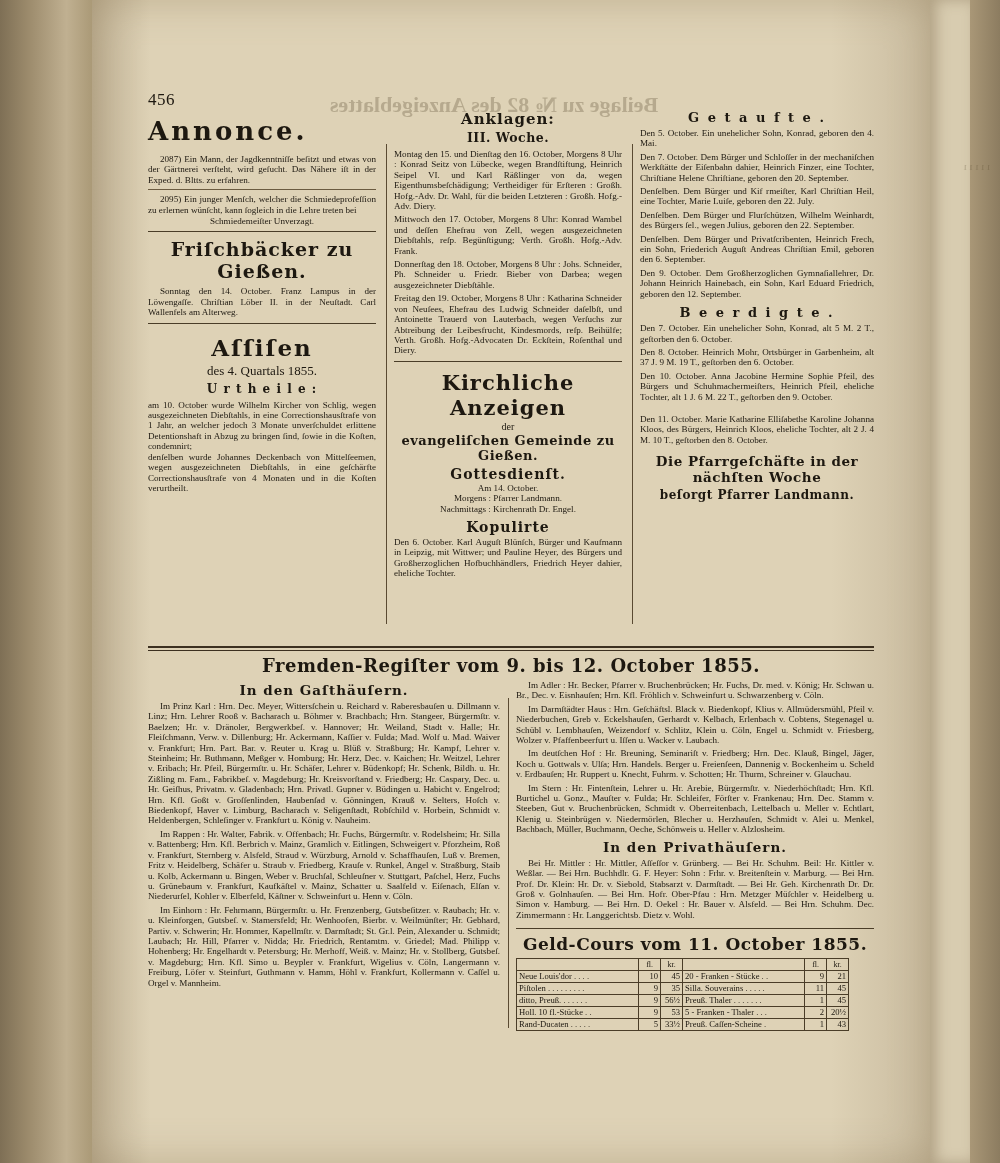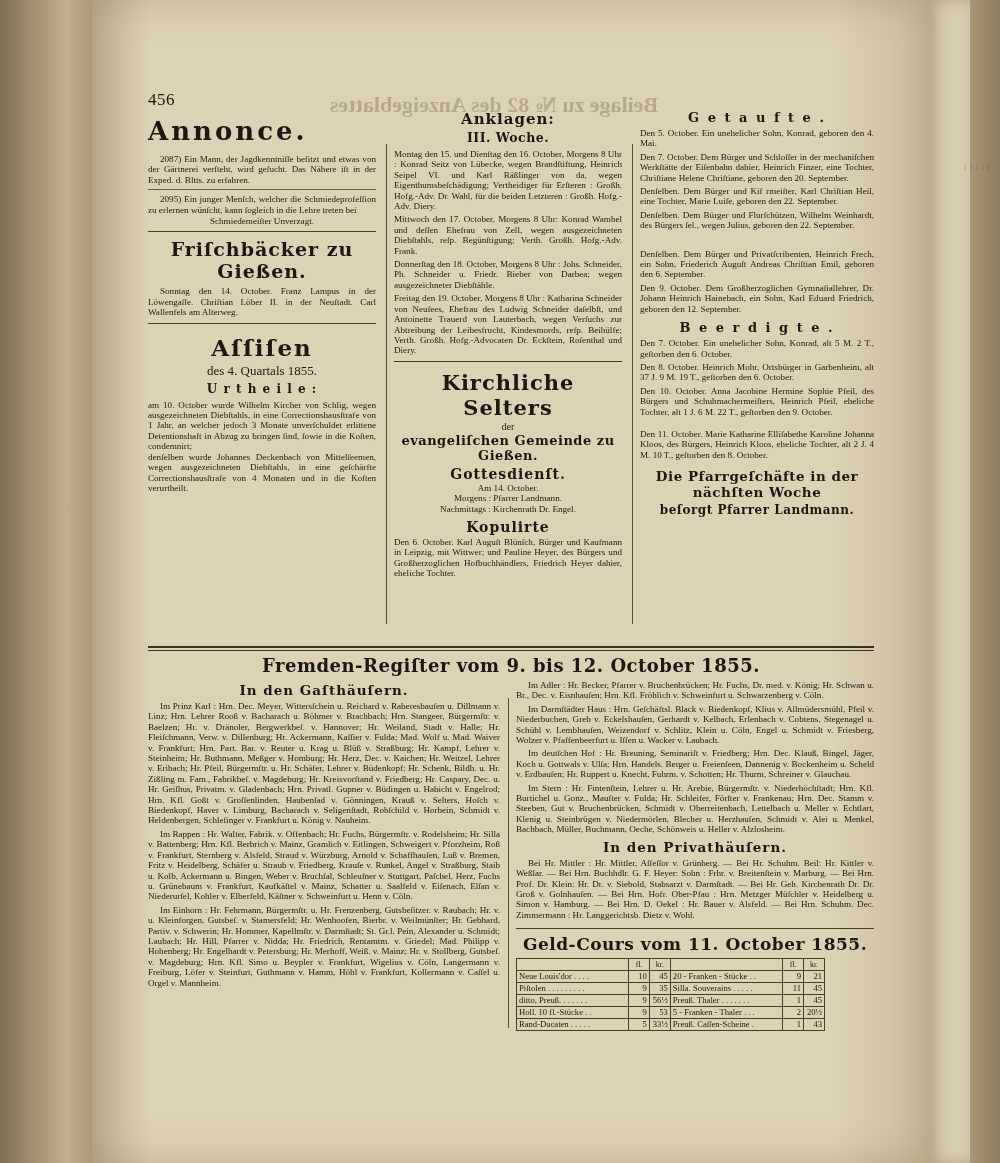--- a/index.html
+++ b/index.html
@@ -80,21 +80,21 @@
 
   
   .lower{position:absolute;left:20px;top:568px;width:726px;}
   .lower .lcols{position:relative;}
   .lcol{position:absolute;top:0;}
   .l1{left:0;width:352px;}
   .l2{left:368px;width:358px;}
   .lvline{position:absolute;left:360px;top:18px;border-left:1px solid #5a4a32;height:330px;}
 
   
-  table.geld{width:309px;border-collapse:collapse;font-size:8.6px;margin-top:2px;}
+  table.geld{width:333px;border-collapse:collapse;font-size:8.6px;margin-top:2px;}
   table.geld td{border:1px solid #4a3d28;padding:0 2px;line-height:11px;}
   table.geld td.name{width:112px;}
   table.geld td.num{width:16px;text-align:right;}
   table.geld td.hdrc{text-align:center;font-size:8px;}
 
   .dbl-rule{border:0;border-top:2px solid #3c3020;border-bottom:1px solid #3c3020;height:2px;margin:4px 0;}
 </style>
 </head>
 <body>
 
@@ -134,38 +134,38 @@
       </div>
 
       <div class="col c2">
         <div class="hdr h-anklagen">Anklagen:</div>
         <div class="hdr h-woche">III. Woche.</div>
         <div class="fr">Montag den 15. und Dienſtag den 16. October, Morgens 8 Uhr : Konrad Seitz von Lübecke, wegen Brandſtiftung, Heinrich Seipel VI. und Karl Räßlinger von da, wegen Eigenthumsbeſchädigung; Vertheidiger für Erſteren : Großh. Hofg.-Adv. Dr. Wahl, für die beiden Letzteren : Großh. Hofg.-Adv. Diery.</div>
         <div class="fr" style="margin-top:3px;">Mittwoch den 17. October, Morgens 8 Uhr: Konrad Wambel und deſſen Ehefrau von Zell, wegen ausgezeichneten Diebſtahls, reſp. Begünſtigung; Verth. Großh. Hofg.-Adv. Frank.</div>
         <div class="fr" style="margin-top:3px;">Donnerſtag den 18. October, Morgens 8 Uhr : Johs. Schneider, Ph. Schneider u. Friedr. Bieber von Darbea; wegen ausgezeichneter Diebſtähle.</div>
         <div class="fr" style="margin-top:3px;">Freitag den 19. October, Morgens 8 Uhr : Katharina Schneider von Neuſees, Ehefrau des Ludwig Schneider daſelbſt, und Antoinette Trauerd von Lauterbach, wegen Verſuchs zur Abtreibung der Leibesfrucht, Kindesmords, reſp. Beihülfe; Verth. Großh. Hofg.-Advocaten Dr. Eckſtein, Roſenthal und Diery.</div>
         <hr class="rule">
-        <div class="hdr h-kirch">Kirchliche Selters</div>
+        <div class="hdr h-kirch">Kirchliche Anzeigen</div>
         <div class="h-small">der</div>
         <div class="hdr h-evang">evangeliſchen Gemeinde zu Gießen.</div>
         <div class="hdr h-gottes">Gottesdienſt.</div>
         <div class="fr center">Am 14. October.</div>
         <div class="fr center">Morgens :   Pfarrer Landmann.</div>
         <div class="fr center">Nachmittags :   Kirchenrath Dr. Engel.</div>
         <div class="hdr h-kopul">Kopulirte</div>
         <div class="fr">Den 6. October.  Karl Auguſt Blünſch, Bürger und Kaufmann in Leipzig, mit Wittwer; und Pauline Heyer, des Bürgers und Großherzoglichen Hofbuchhändlers, Friedrich Heyer dahier, eheliche Tochter.</div>
       </div>
 
       <div class="col c3">
         <div class="hdr h-getauft">G e t a u f t e .</div>
         <div class="fr">Den 5. October.   Ein unehelicher Sohn, Konrad, geboren den 4. Mai.</div>
         <div class="fr" style="margin-top:3px;">Den 7. October.  Dem Bürger und Schloſſer in der mechaniſchen Werkſtätte der Eiſenbahn dahier, Heinrich Finzer, eine Tochter, Chriſtiane Helene Chriſtiane, geboren den 20. September.</div>
-        <div class="fr" style="margin-top:3px;">Denſelben. Dem Bürger und Kif rmeiſter, Karl Chriſtian Heil, eine Tochter, Marie Luiſe, geboren den 22. September.</div>
+        <div class="fr" style="margin-top:3px;">Denſelben. Dem Bürger und Kif rmeiſter, Karl Chriſtian Heil, eine Tochter, Marie Luiſe, geboren den 22. July.</div>
         <div class="fr" style="margin-top:3px;">Denſelben.  Dem Bürger und Flurſchützen, Wilhelm Weinhardt, des Bürgers ſel., wegen Julius, geboren den 22. September.</div>
-        <div class="fr" style="margin-top:18px;">Denſelben.  Dem Bürger und Privatſcribenten, Heinrich Frech, ein Sohn, Friederich Auguſt Andreas Chriſtian Emil, geboren den 6. September.</div>
+        <div class="fr" style="margin-top:3px;">Denſelben.  Dem Bürger und Privatſcribenten, Heinrich Frech, ein Sohn, Friederich Auguſt Andreas Chriſtian Emil, geboren den 6. September.</div>
         <div class="fr" style="margin-top:3px;">Den 9. October.  Dem Großherzoglichen Gymnaſiallehrer, Dr. Johann Heinrich Hainebach, ein Sohn, Karl Eduard Friedrich, geboren den 12. September.</div>
         <div class="hdr h-beerd">B e e r d i g t e .</div>
         <div class="fr">Den 7. October.   Ein unehelicher Sohn, Konrad, alt 5 M. 2 T., geſtorben den 6. October.</div>
         <div class="fr" style="margin-top:3px;">Den 8. October.  Heinrich Mohr, Ortsbürger in Garbenheim, alt 37 J. 9 M. 19 T., geſtorben den 6. October.</div>
         <div class="fr" style="margin-top:3px;">Den 10. October.  Anna Jacobine Hermine Sophie Pfeil, des Bürgers und Schuhmachermeiſters, Heinrich Pfeil, eheliche Tochter, alt 1 J. 6 M. 22 T., geſtorben den 9. October.</div>
         <div class="fr" style="margin-top:12px;">Den 11. October.  Marie Katharine Elliſabethe Karoline Johanna Kloos, des Bürgers, Heinrich Kloos, eheliche Tochter, alt 2 J. 4 M. 10 T., geſtorben den 8. October.</div>
         <div class="hdr h-pfarr">Die Pfarrgeſchäfte in der nächſten Woche</div>
         <div class="hdr h-pfarr" style="font-size:12px;margin-top:0;">beſorgt Pfarrer Landmann.</div>
       </div>
     </div>

